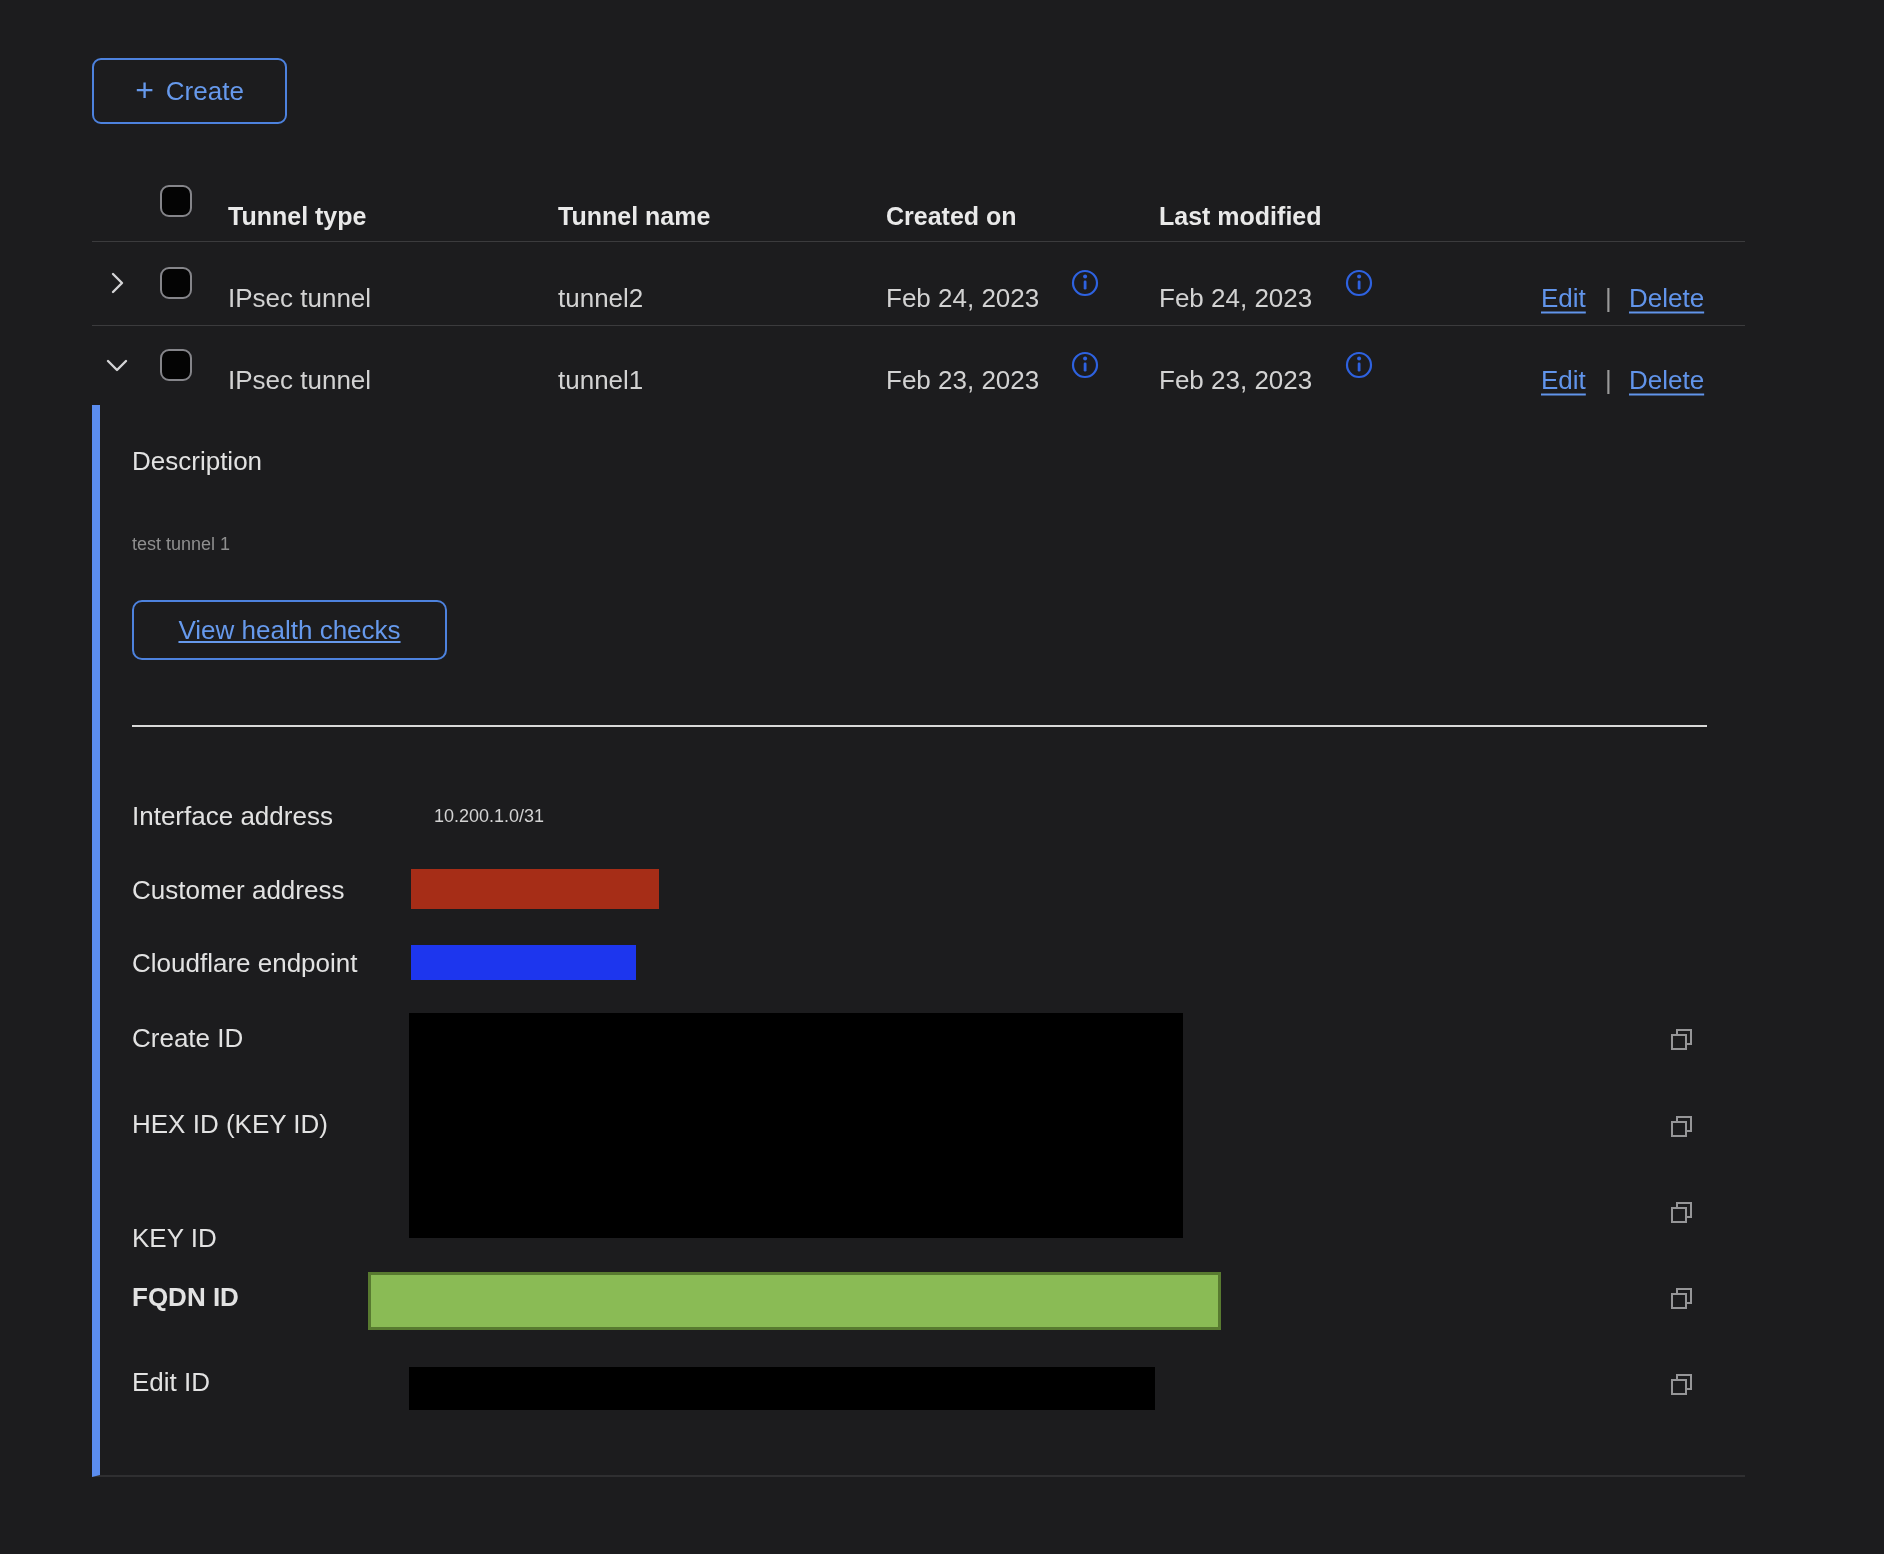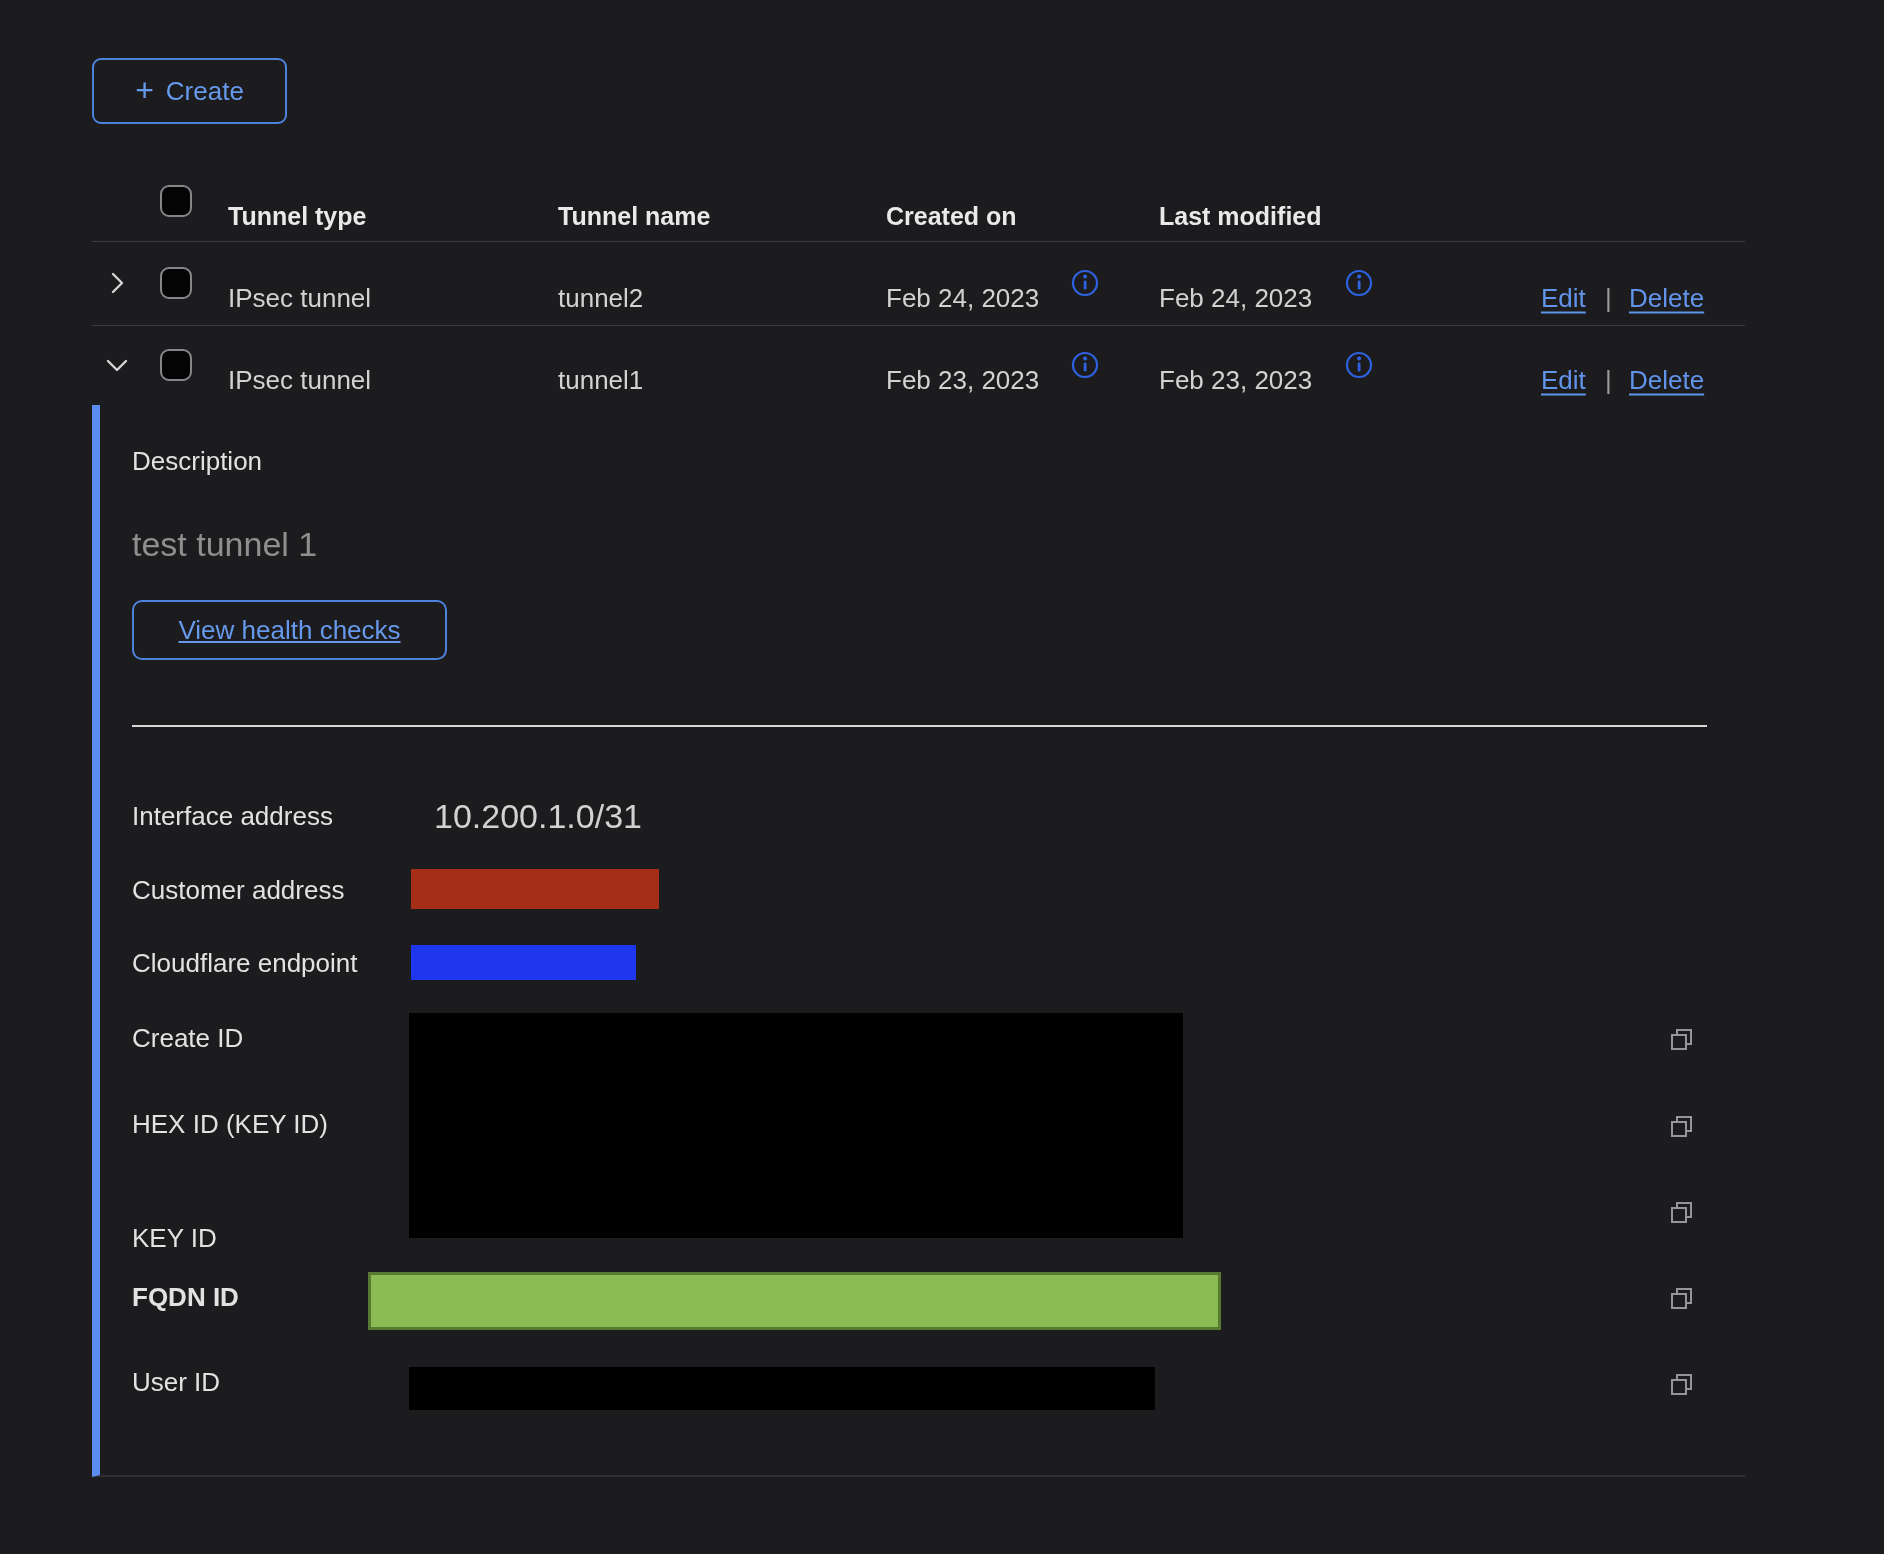--- a/index.html
+++ b/index.html
@@ -27,21 +27,21 @@
   .expander{position:absolute;top:50%;transform:translateY(-50%);width:30px;height:30px;cursor:pointer;background:none;border:none;padding:0;}
   .link{font-size:26px;color:#6194ea;text-decoration:underline;text-underline-offset:5px;cursor:pointer;}
   .pipe{font-size:26px;color:#9a9a9a;}
   .info-wrap{position:absolute;top:50%;transform:translateY(-50%);width:30px;height:30px;cursor:pointer;}
   
   #detail-panel{
     position:absolute;left:92px;top:405px;width:1645px;height:1070px;
     border-left:8px solid #5b8def;border-bottom:2px solid #2f2f31;
   }
   .p-label{position:absolute;font-size:26px;color:#e2e2e2;height:32px;line-height:32px;white-space:nowrap;}
-  .p-value{position:absolute;font-size:34px;color:#d2d2d2;height:32px;line-height:32px;white-space:nowrap;}
+  .p-value{position:absolute;font-size:18px;color:#d2d2d2;height:32px;line-height:32px;white-space:nowrap;}
   .muted{color:#8f8f8f;}
   .divider-light{position:absolute;background:#d8d8d8;height:2px;}
   .redact{position:absolute;}
   .r-red{background:#a62d17;}
   .r-blue{background:#1d36ee;}
   .r-black{background:#000000;}
   .r-green{background:#8abb55;border:3px solid #587a30;}
   .copy-btn{position:absolute;width:28px;height:28px;background:none;border:none;padding:0;cursor:pointer;}
 </style>
 </head>
@@ -170,21 +170,21 @@
 
     <span class="p-label" style="left:32px;top:876px;font-weight:bold;">FQDN ID</span>
     <div class="redact r-green" style="left:268px;top:867px;width:847px;height:52px;"></div>
     <button class="copy-btn" style="left:1568px;top:880px;">
       <svg width="28" height="28" viewBox="0 0 28 28">
         <rect x="9" y="4" width="14" height="14" fill="none" stroke="#969698" stroke-width="2"></rect>
         <rect x="4" y="9" width="14" height="14" fill="#1c1c1e" stroke="#969698" stroke-width="2"></rect>
       </svg>
     </button>
 
-    <span class="p-label" style="left:32px;top:961px;">User ID</span>
+    <span class="p-label" style="left:32px;top:961px;">Edit ID</span>
     <div class="redact r-black" style="left:309px;top:962px;width:746px;height:43px;"></div>
     <button class="copy-btn" style="left:1568px;top:966px;">
       <svg width="28" height="28" viewBox="0 0 28 28">
         <rect x="9" y="4" width="14" height="14" fill="none" stroke="#969698" stroke-width="2"></rect>
         <rect x="4" y="9" width="14" height="14" fill="#1c1c1e" stroke="#969698" stroke-width="2"></rect>
       </svg>
     </button>
 
   </div>
 

